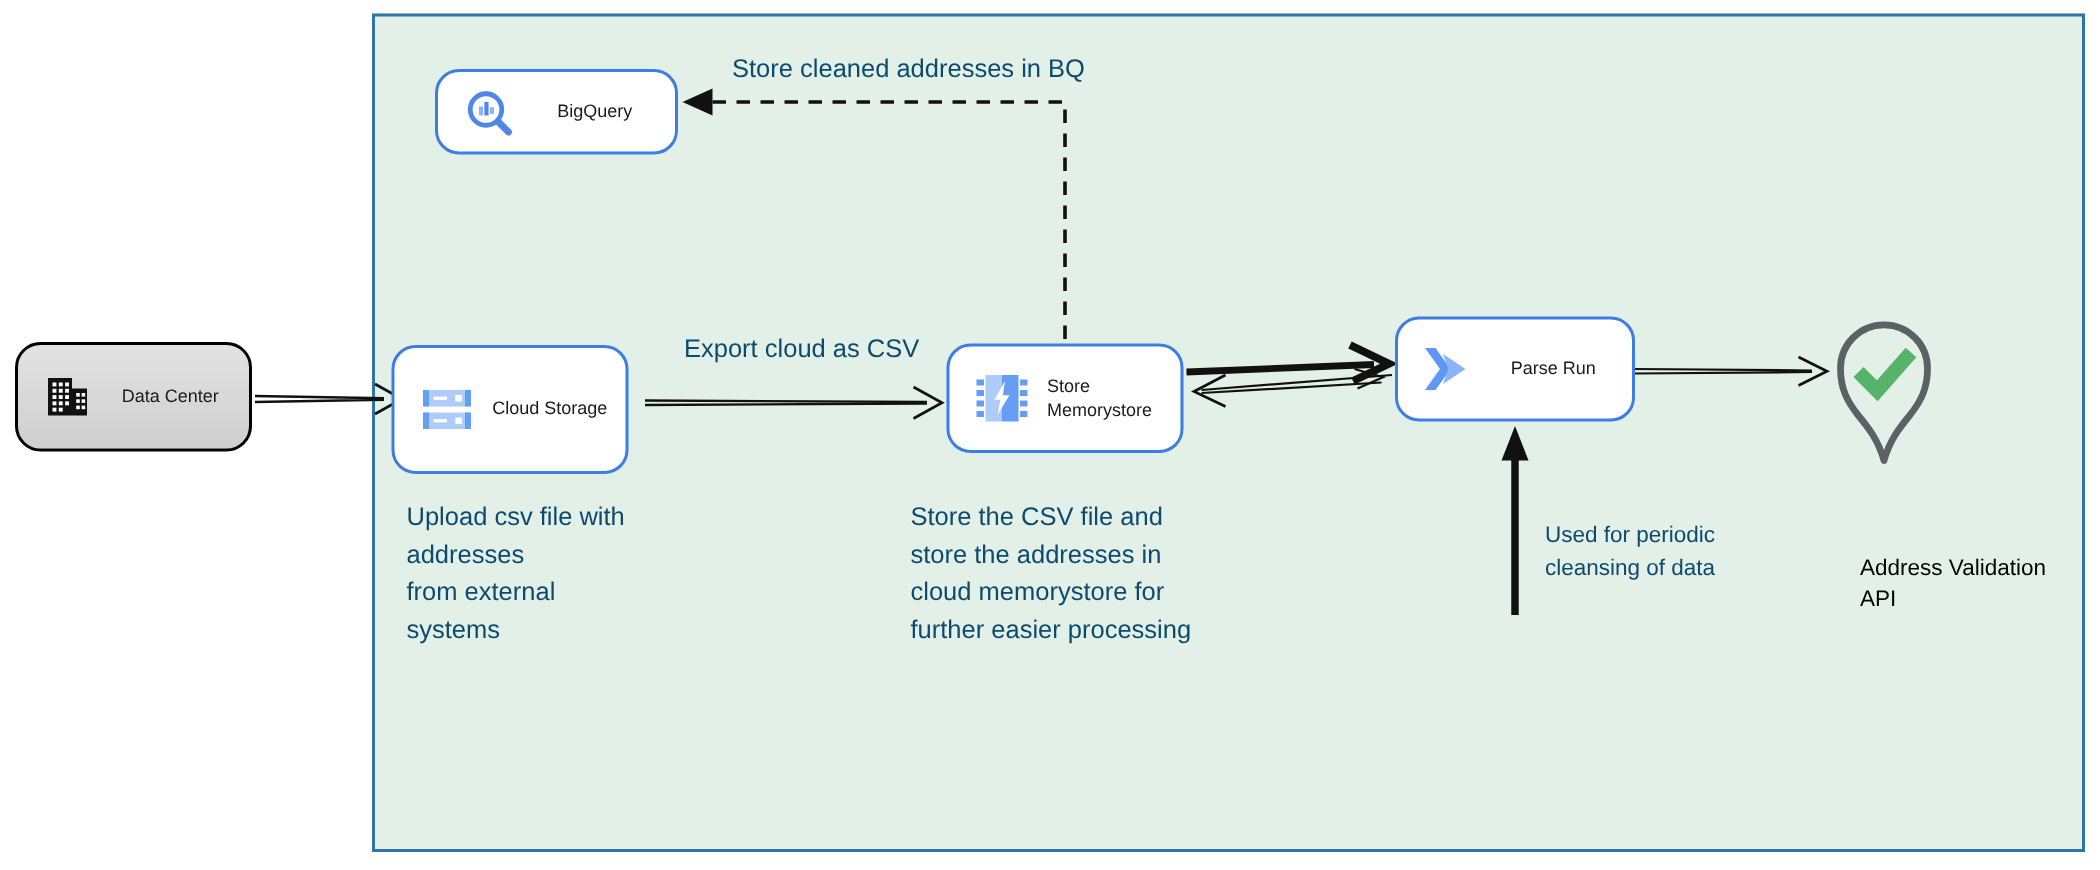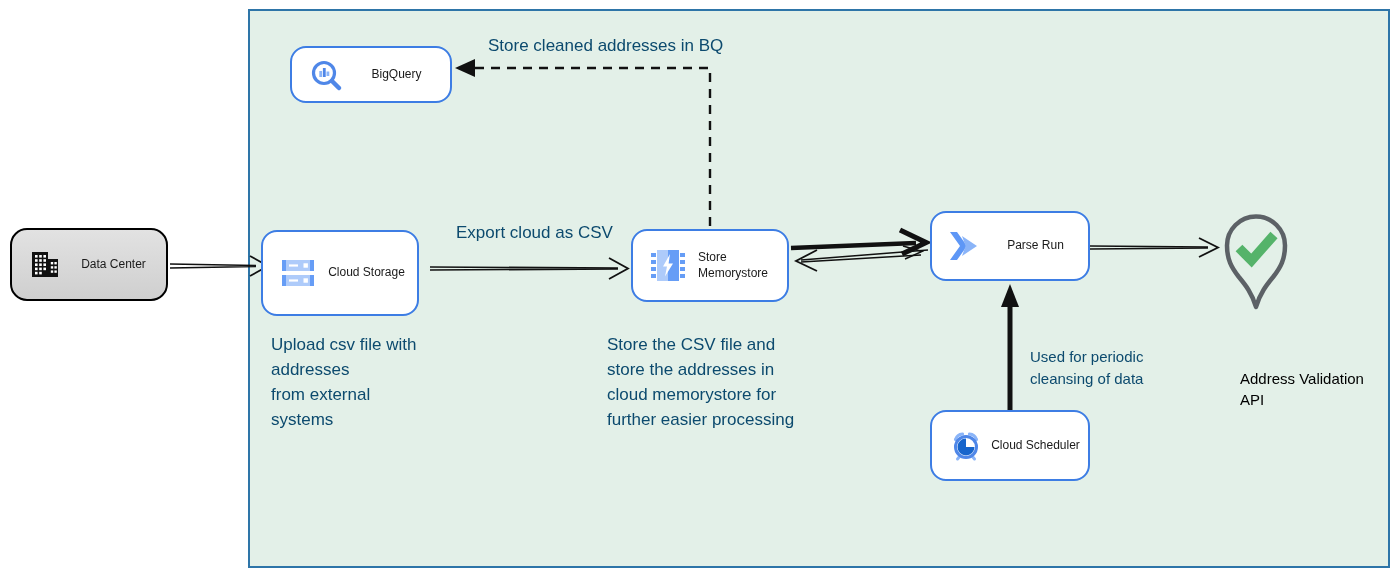--- a/index.html
+++ b/index.html
@@ -153,33 +153,20 @@
   <div class="node" style="left:930px;top:211px;width:160px;height:70px">
     <span class="icon">
       <svg width="34" height="30" viewBox="0 0 34 30">
         <polygon points="1,1 8,1 18,15 8,29 1,29 11,15" fill="#5e97f6"></polygon>
         <polygon points="13,5 28,15 13,25 16.5,15" fill="#8ab4f8"></polygon>
       </svg>
     </span>
     <span class="node-label">Parse Run</span>
   </div>
 
-  <div class="node" style="left:930px;top:410px;width:160px;height:71px">
-    <span class="icon">
-      <svg width="34" height="34" viewBox="0 0 34 34">
-        <path d="M6.5,10.5 A8,8 0 0 1 13.5,5" stroke="#8ab4f8" stroke-width="3.2" fill="none" stroke-linecap="round"></path>
-        <path d="M27.5,10.5 A8,8 0 0 0 20.5,5" stroke="#8ab4f8" stroke-width="3.2" fill="none" stroke-linecap="round"></path>
-        <line x1="8.5" y1="30" x2="11" y2="27" stroke="#8ab4f8" stroke-width="3" stroke-linecap="round"></line>
-        <line x1="25.5" y1="30" x2="23" y2="27" stroke="#8ab4f8" stroke-width="3" stroke-linecap="round"></line>
-        <circle cx="17" cy="18" r="10.5" fill="#fff" stroke="#4f87e8" stroke-width="3"></circle>
-        <path d="M17,9.5 A8.5,8.5 0 1 0 25.5,18 L17,18 Z" fill="#1765cc"></path>
-      </svg>
-    </span>
-    <span class="node-label">Cloud Scheduler</span>
-  </div>
 
   <div class="pin">
     <svg width="66" height="98" viewBox="0 0 66 98">
       <path d="M33,95 C29,81 22.5,73 15.5,64.5 C8.5,55.5 4,47.5 4,33.5 A29,29 0 1 1 62,33.5 C62,47.5 57.5,55.5 50.5,64.5 C43.5,73 37,81 33,95 Z" fill="none" stroke="#5c6166" stroke-width="4.5" stroke-linejoin="round"></path>
       <polyline points="16,36 28.5,48.5 51,23" fill="none" stroke="#55b36a" stroke-width="9.5" stroke-linejoin="miter"></polyline>
     </svg>
   </div>
   <div class="pin-label">Address Validation
 API</div>
 

